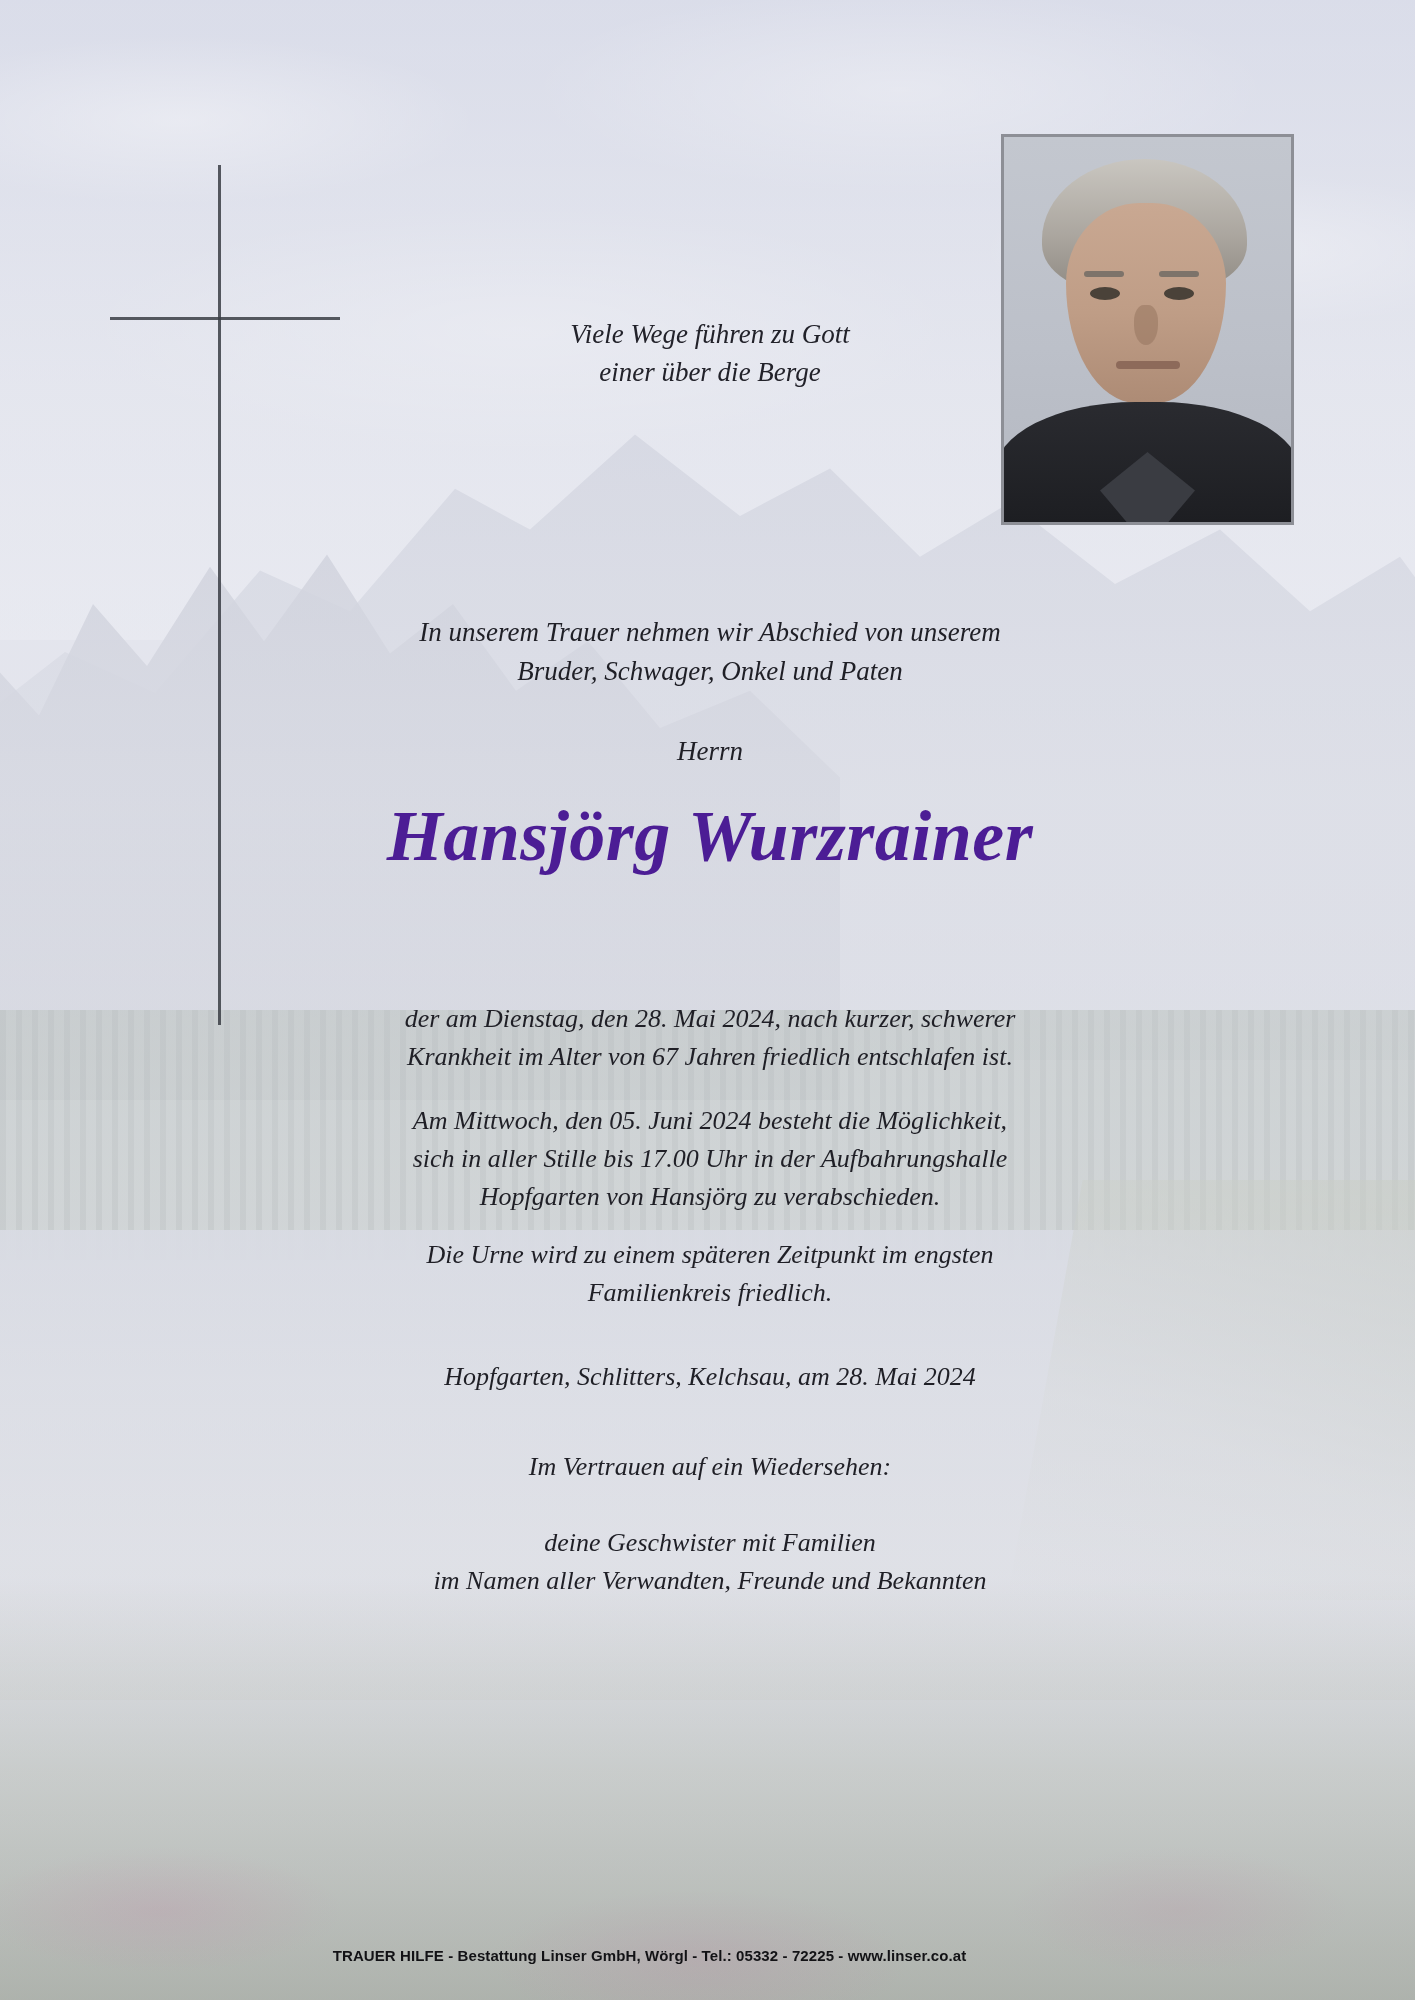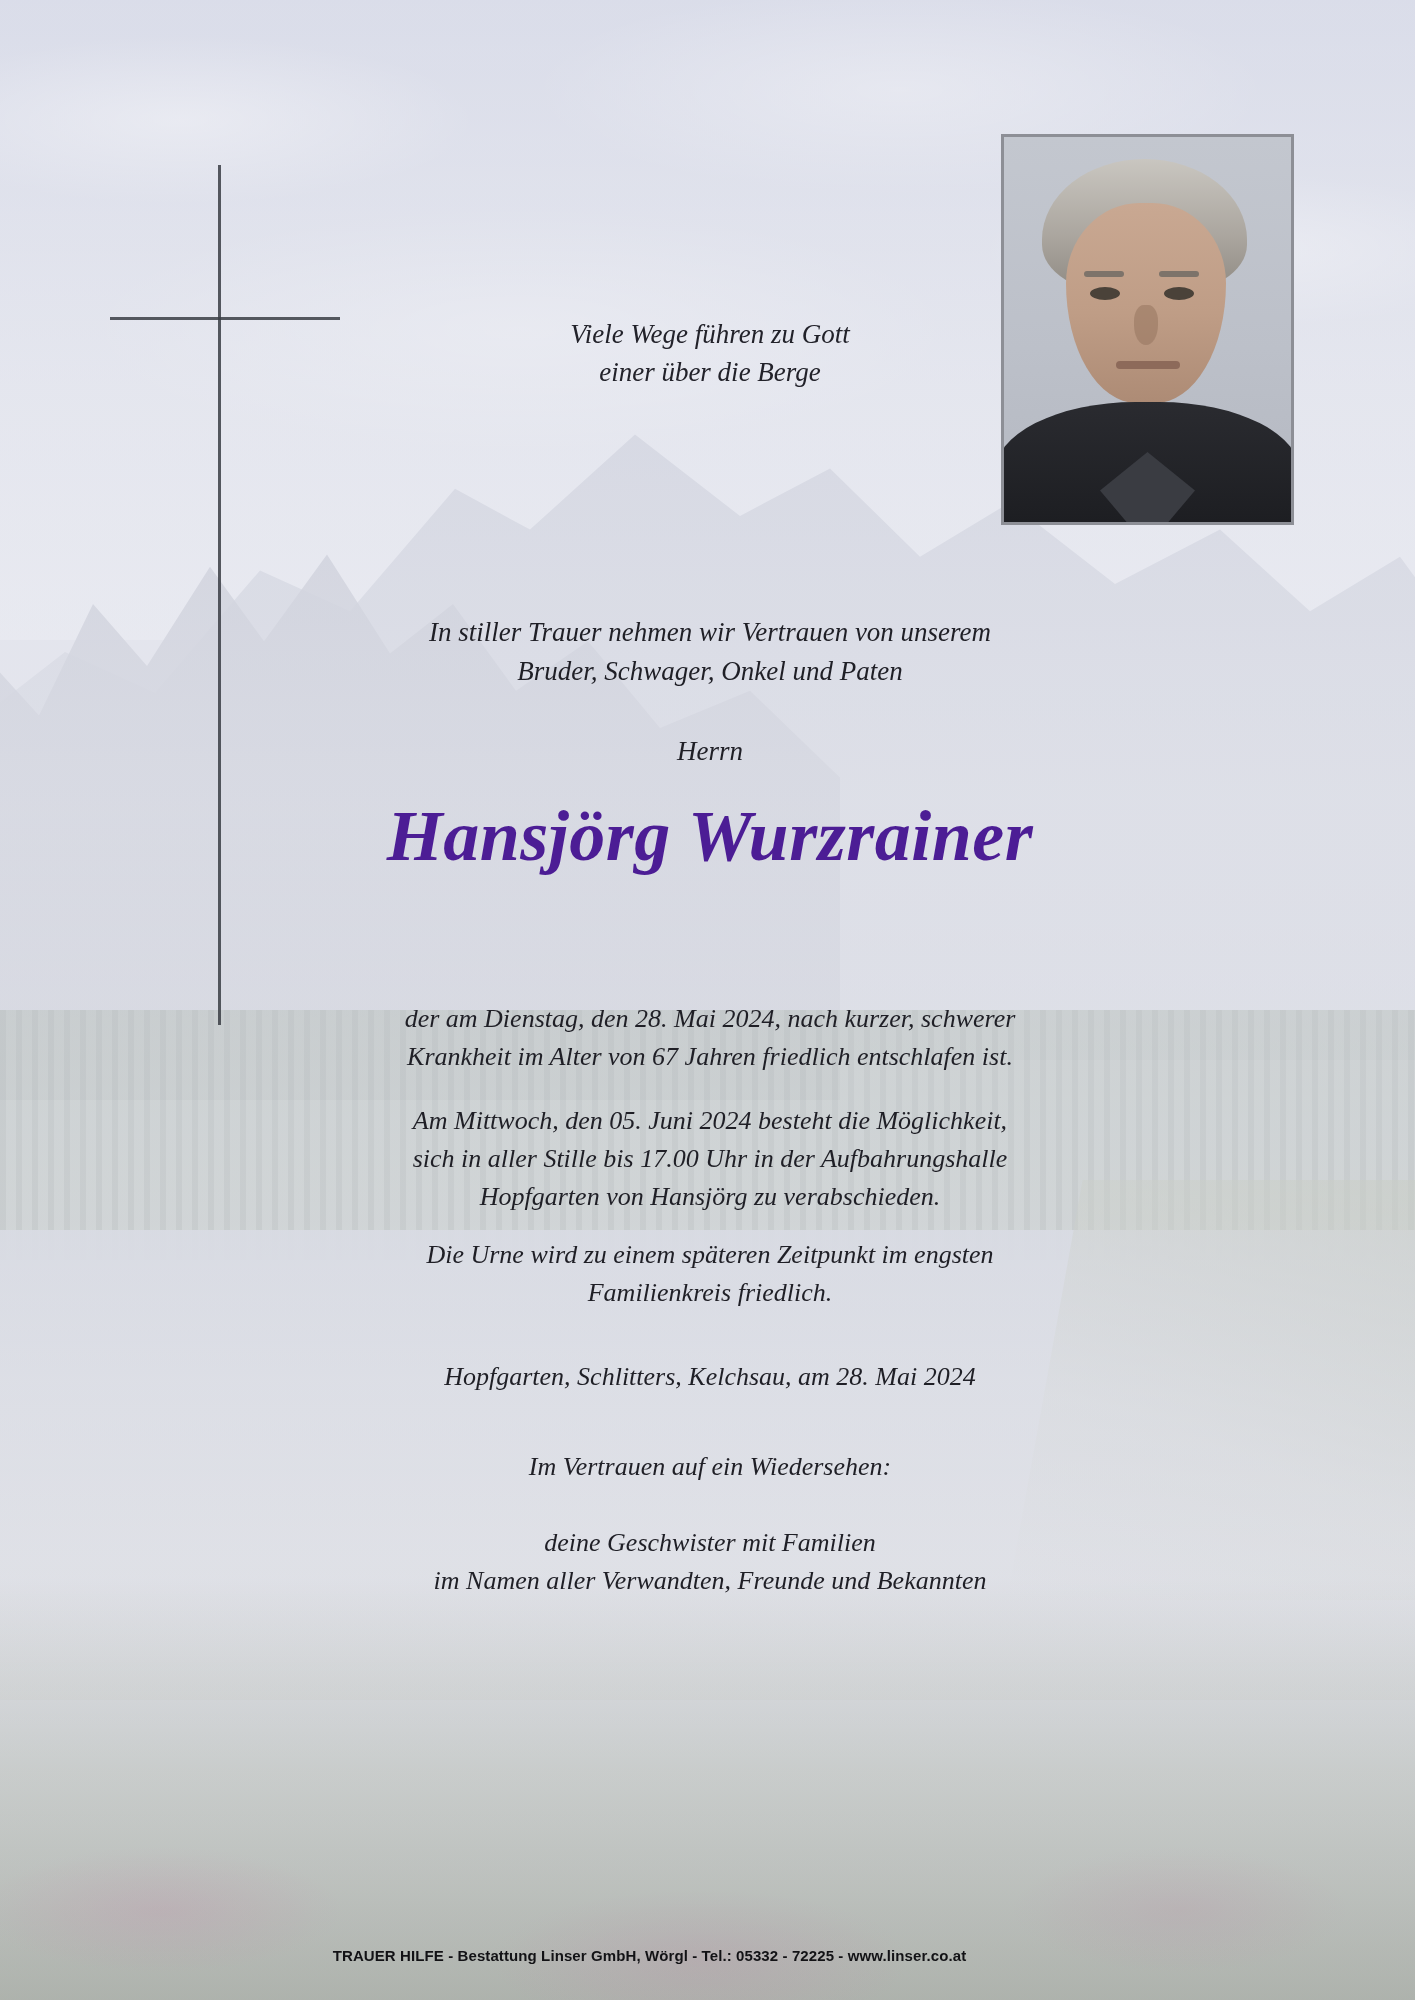--- a/index.html
+++ b/index.html
@@ -298,21 +298,21 @@
       <div class="p-collar"></div>
     </div>
   </div>
 
   <div class="verse">
     <div>Viele Wege führen zu Gott</div>
     <div>einer über die Berge</div>
   </div>
 
   <div class="intro">
-    <div>In stiller Trauer nehmen wir Vertrauen von unserem</div>
+    <div>In unserem Trauer nehmen wir Abschied von unserem</div>
     <div>Bruder, Schwager, Onkel und Paten</div>
   </div>
 
   <div class="honorific">Herrn</div>
 
   <div class="name">Hansjörg Wurzrainer</div>
 
   <div class="para p1">
     <div>der am Dienstag, den 28. Mai 2024, nach kurzer, schwerer</div>
     <div>Krankheit im Alter von 67 Jahren friedlich entschlafen ist.</div>

